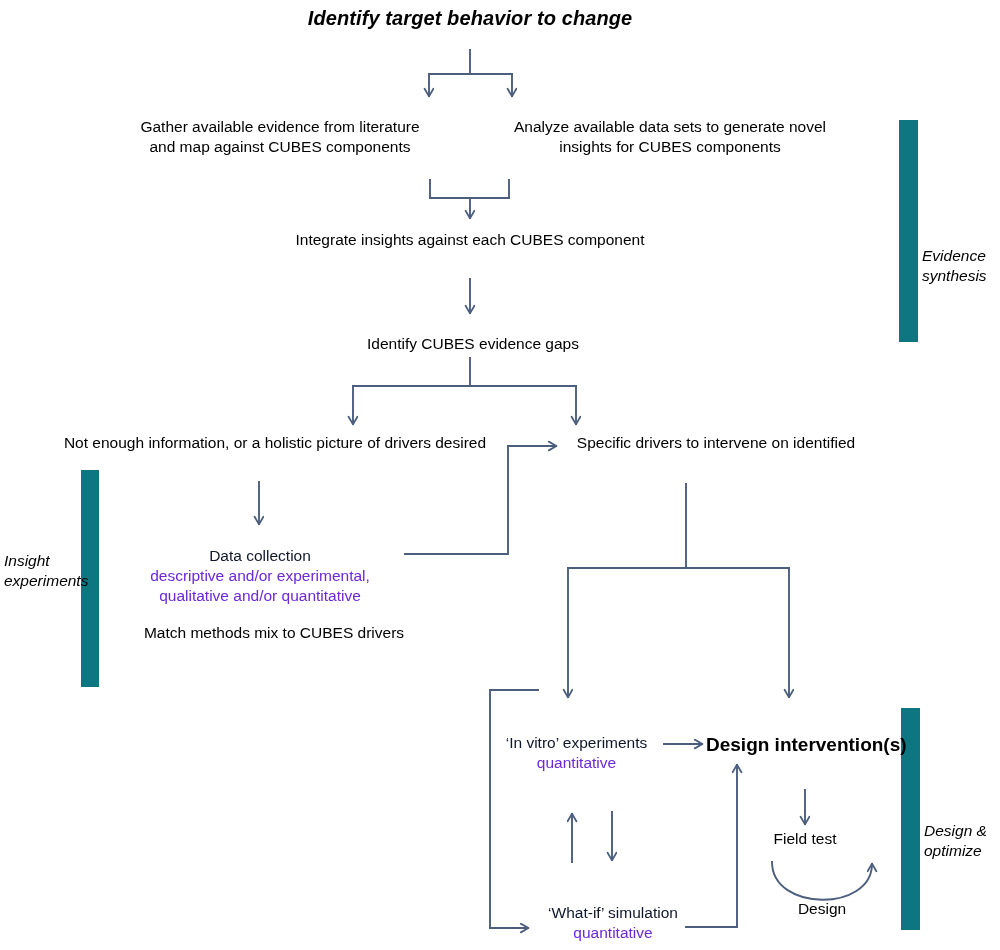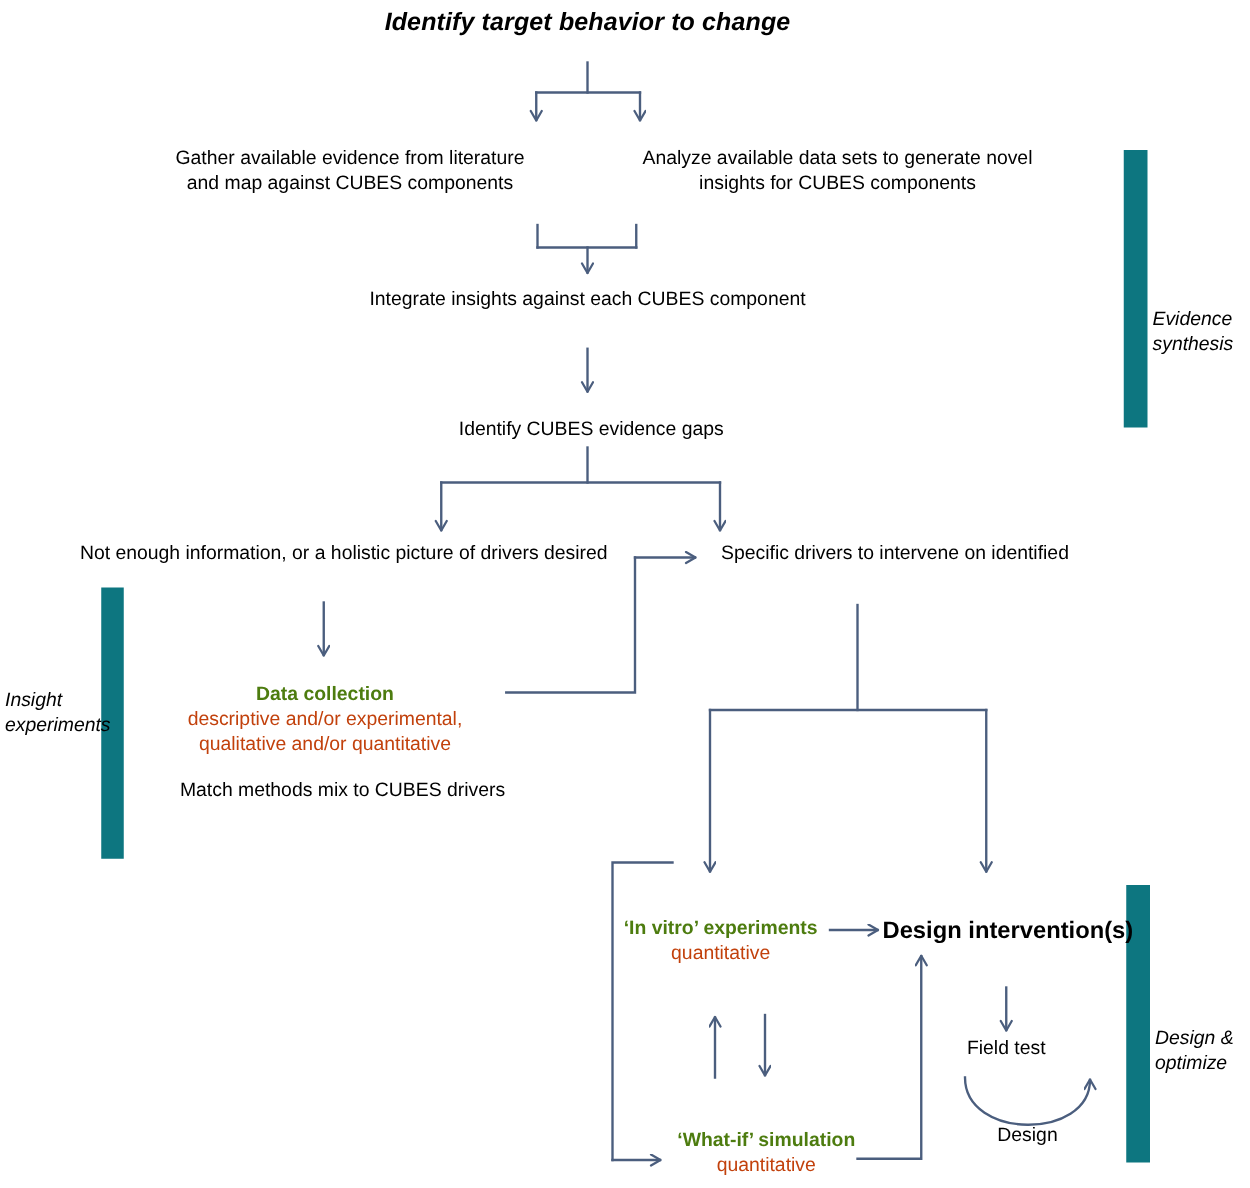--- a/index.html
+++ b/index.html
@@ -37,41 +37,41 @@
     font-weight: bold;
     letter-spacing: 0.1px;
     font-style: italic;
   }
   .t-body {
     font-size: 15.5px;
     font-weight: normal;
   }
   .t-accent {
     font-size: 15.5px;
-    font-weight: bold;
-    color: #4d7c0f;
+    font-weight: normal;
+    color: #0f172a;
   }
   .t-strong {
     font-size: 19px;
     font-weight: bold;
   }
   .t-phase {
     position: absolute;
     font-size: 15.5px;
     font-style: italic;
     line-height: 1.28;
     white-space: nowrap;
   }
   .bar {
     position: absolute;
     background: #0d7680;
   }
   .sub {
     font-weight: normal;
-    color: #c2410c;
+    color: #6d28d9;
     font-size: 15.5px;
   }
 </style>
 </head>
 <body>
 
 <div id="canvas">
 
   <svg id="wires" viewBox="0 0 1000 950">
     <defs>

